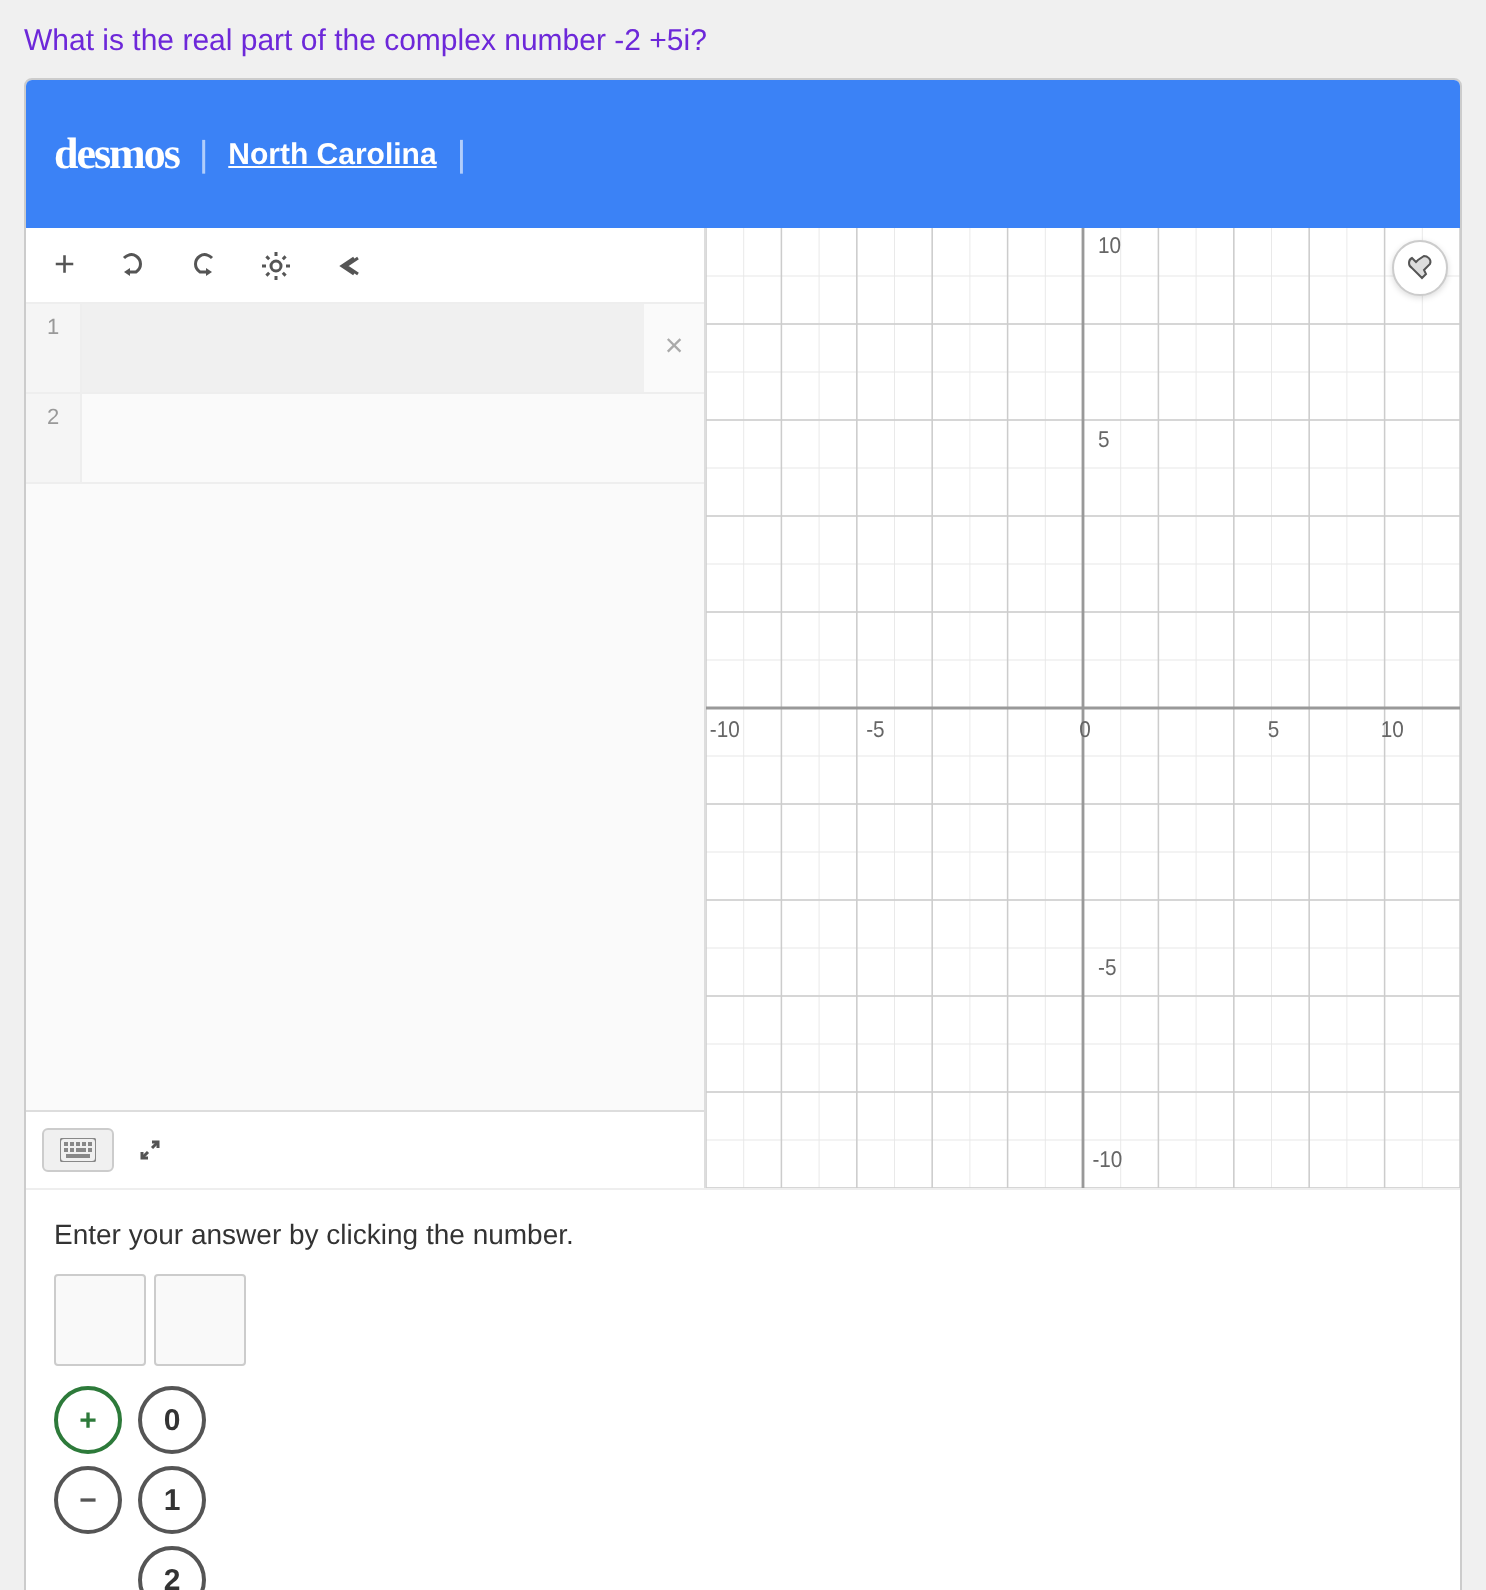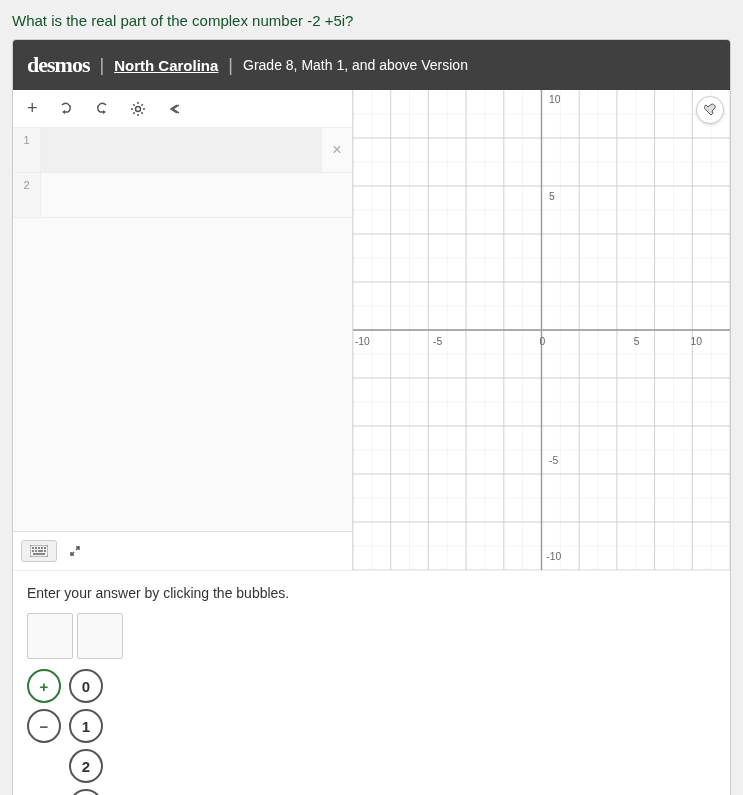--- a/index.html
+++ b/index.html
@@ -7,36 +7,36 @@
       font-family: Arial, sans-serif;
       background: #f0f0f0;
       width: 743px;
       min-height: 795px;
       padding: 12px;
     }
 
     .question-text {
       font-size: 15px;
       margin-bottom: 10px;
-      color: #14532d;
+      color: #6d28d9;
     }
 
     .main-container {
       background: white;
       border: 1px solid #ccc;
       border-radius: 4px;
       overflow: hidden;
     }
 
     .desmos-header {
-      background: #404040;
+      background: #3b82f6;
       color: white;
       display: flex;
       align-items: center;
-      padding: 12px 14px;
+      padding: 24px 14px;
       gap: 10px;
       font-size: 15px;
     }
 
     .desmos-logo {
       font-size: 22px;
       font-weight: bold;
       letter-spacing: -1px;
       font-family: Georgia, serif;
     }
@@ -258,21 +258,20 @@
 
 <p class="question-text">What is the real part of the complex number -2 +5i?</p>
 
 <div class="main-container">
 
   <div class="desmos-header">
     <span class="desmos-logo">desmos</span>
     <span class="header-divider">|</span>
     <span class="header-state">North Carolina</span>
     <span class="header-divider">|</span>
-    <span class="header-grade">Grade 8, Math 1, and above Version</span>
   </div>
 
   <div class="content-area">
 
     <div class="left-panel">
 
       <div class="toolbar">
         <button class="toolbar-btn">+</button>
         <button class="toolbar-btn">
           <svg width="16" height="16" viewBox="0 0 16 16">
@@ -433,21 +432,21 @@
         <text x="85" y="244" font-size="11" fill="#666">-5</text>
         <text x="198" y="244" font-size="11" fill="#666">0</text>
         <text x="298" y="244" font-size="11" fill="#666">5</text>
         <text x="358" y="244" font-size="11" fill="#666">10</text>
       </svg>
     </div>
 
   </div>
 
   <div class="below-content">
-    <p class="instruction-text">Enter your answer by clicking the bubbles.</p>
+    <p class="instruction-text">Enter your answer by clicking the number.</p>
 
     <div class="answer-bubbles-area">
 
       <div class="answer-input-boxes">
         <div class="answer-box"></div>
         <div class="answer-box"></div>
       </div>
 
       <div class="bubble-row">
         <button class="bubble-btn plus-sign">+</button>

